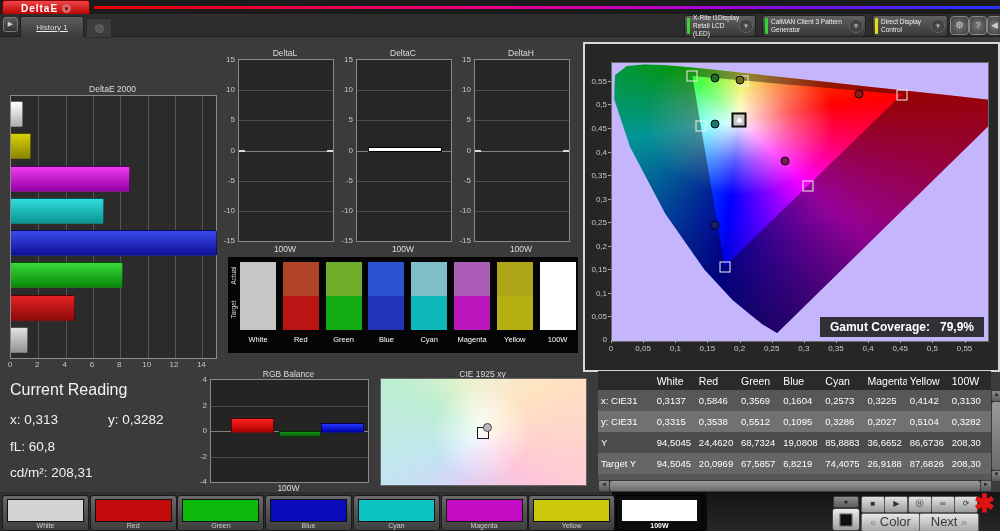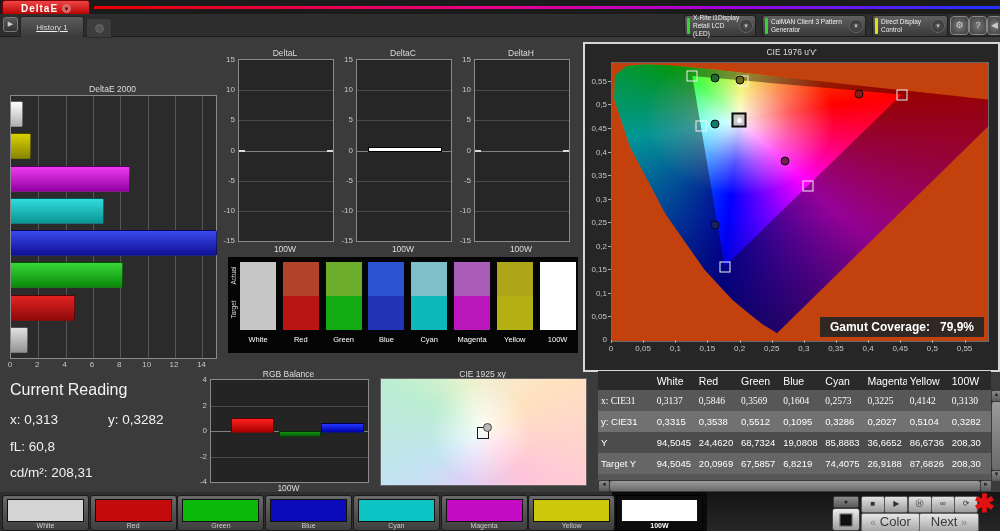--- a/index.html
+++ b/index.html
@@ -49,21 +49,21 @@
   .minibar{position:absolute;background:#fff;border:1px solid #000;}
   
   #swpanel{left:228px;top:257px;width:350px;height:96px;background:#050505;}
   .rot{position:absolute;left:-1px;width:12px;font-size:6.5px;color:#ddd;transform:rotate(-90deg);white-space:nowrap;}
   .swcol{position:absolute;top:5px;width:36px;height:68px;}
   .swhalf{width:36px;height:34px;}
   .swlabel{position:absolute;top:78px;width:36px;text-align:center;font-size:7.5px;color:#fff;}
   
   #ciepanel{left:583px;top:42px;width:413px;height:326px;background:#262626;border:2px solid #d8d8d8;
             box-shadow:0 0 0 1px #3a3a3a;}
-  #cieplot{position:absolute;left:26px;top:18px;width:376px;height:278px;background:#c2410c;border:1px solid #6a6a6a;}
+  #cieplot{position:absolute;left:26px;top:18px;width:376px;height:278px;background:#c4b5fd;border:1px solid #6a6a6a;}
   #cieclip{position:absolute;inset:0;}
   #cielocus{position:absolute;inset:0;}
   #ciedark{position:absolute;inset:0;}
   #ciemarkers{position:absolute;inset:0;}
   .tsq{position:absolute;width:9px;height:9px;border:1.5px solid #f2f2f2;transform:translate(-50%,-50%);}
   .mdot{position:absolute;width:7px;height:7px;border-radius:50%;border:1.5px solid #0a0a0a;transform:translate(-50%,-50%);}
   #wpmark{position:absolute;width:11px;height:11px;border:2px solid #0d0d0d;background:rgba(160,160,160,.5);transform:translate(-50%,-50%);}
   #wpmark .d{position:absolute;left:50%;top:50%;width:5px;height:5px;border-radius:50%;background:#fff;transform:translate(-50%,-50%);}
   #coverage{position:absolute;right:4px;bottom:4px;background:rgba(38,38,38,.93);padding:3px 10px;
             display:flex;gap:10px;font-size:12px;font-weight:bold;color:#fff;}
@@ -289,21 +289,20 @@
       </div>
       <div class="swlabel" style="left: 268.8px;">Yellow</div>
       <div class="swcol" style="left: 311.6px;">
         <div class="swhalf" style="background: rgb(255, 255, 255);"></div>
         <div class="swhalf" style="background: rgb(255, 255, 255);"></div>
       </div>
       <div class="swlabel" style="left: 311.6px;">100W</div>
     </div>
 
   <div class="abs" id="ciepanel">
-    <div class="charttitle" style="position:absolute;left:0;top:3px;width:100%;">CIE 1976 u'v'</div>
     <div id="cieplot">
       <div id="cieclip" style="clip-path: polygon(43.91% 97.08%, 40.12% 94.07%, 36.94% 90.69%, 32.09% 85.24%, 24.63% 74.41%, 14.15% 54.1%, 4.82% 30.22%, 0.6% 13.03%, 0.79% 4.44%, 3.95% 1.07%, 8.56% 0.56%, 13.54% 0.75%, 19.26% 1.34%, 26.17% 2.27%, 34.63% 3.49%, 44.84% 5.02%, 56.67% 6.76%, 68.97% 8.59%, 80.19% 10.25%, 88.94% 11.54%, 106.58% 14.15%);">
         <div id="cielocus" style="background: linear-gradient(rgba(0, 0, 0, 0) 55%, rgba(0, 0, 0, 0.35) 100%), radial-gradient(95px 75px at 33.8% 20.6%, rgba(255, 255, 255, 0.95), rgba(255, 255, 255, 0.35) 55%, rgba(255, 255, 255, 0) 100%), conic-gradient(from 313deg at 33.8% 20.6%, rgb(0, 255, 0) 0deg, rgb(242, 232, 0) 52deg, rgb(255, 0, 0) 128deg, rgb(255, 0, 255) 180deg, rgb(0, 0, 255) 233deg, rgb(0, 255, 255) 308deg, rgb(0, 255, 0) 360deg);"></div>
         <svg id="ciedark" viewBox="0 0 376 278">
             <path d="M0 0H376V278H0Z M80.3 13.0L289.7 31.6L112.7 203.6Z" fill="rgba(5,5,5,0.42)" fill-rule="evenodd"></path>
           </svg>
       </div>
       <div id="ciemarkers">
           <div class="tsq" style="left: 289.681px; top: 31.6166px;"></div>
           <div class="tsq" style="left: 80.3419px; top: 12.9576px;"></div>
@@ -417,21 +416,21 @@
         <div class="tcell lab"></div>
         <div class="tcell val">White</div>
         <div class="tcell val">Red</div>
         <div class="tcell val">Green</div>
         <div class="tcell val">Blue</div>
         <div class="tcell val">Cyan</div>
         <div class="tcell val">Magenta</div>
         <div class="tcell val">Yellow</div>
         <div class="tcell val">100W</div>
       </div>
-      <div class="trow" style="background: rgb(87, 87, 87); font-family: Liberation Serif, serif;">
+      <div class="trow" style="background: rgb(87, 87, 87);">
         <div class="tcell lab">x: CIE31</div>
         <div class="tcell val">0,3137</div>
         <div class="tcell val">0,5846</div>
         <div class="tcell val">0,3569</div>
         <div class="tcell val">0,1604</div>
         <div class="tcell val">0,2573</div>
         <div class="tcell val">0,3225</div>
         <div class="tcell val">0,4142</div>
         <div class="tcell val">0,3130</div>
       </div>

